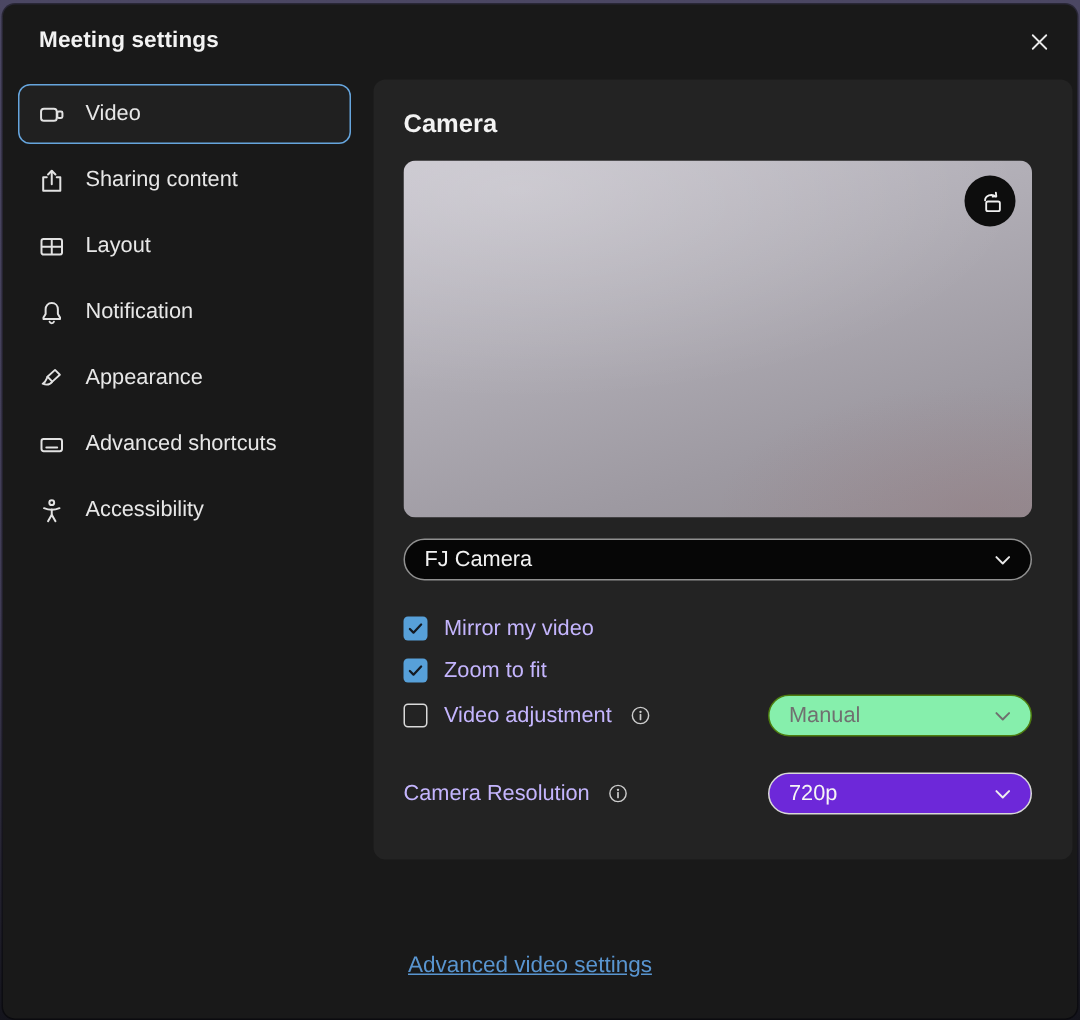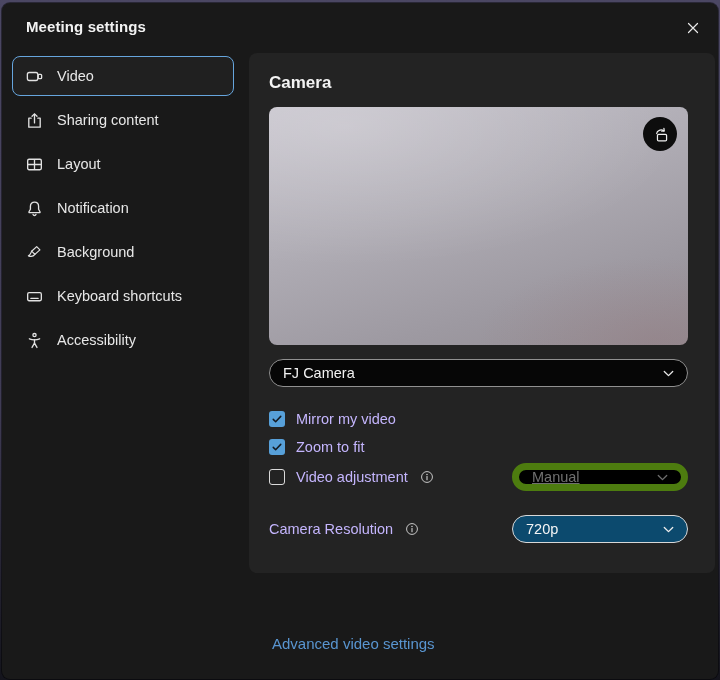--- a/index.html
+++ b/index.html
@@ -53,39 +53,39 @@
     position:absolute; top:10px; right:11px; width:34px; height:34px; border-radius:50%;
     background:#0d0d0d; border:none; display:flex; align-items:center; justify-content:center;
     cursor:pointer; padding:0;
   }
   .select {
     display:flex; align-items:center; justify-content:space-between; box-sizing:border-box;
     height:28px; border-radius:14px; padding:0 11px 0 13px; font-size:14.5px; cursor:pointer;text-align:center;
   }
   .select-camera { margin:14px 27px 0 0; background:#060606; border:1px solid #909090; color:#f2f2f2; }
   .select-small { width:176px; }
-  .select-enabled { background:#0c4a6e; border:1px solid #d8d8d8; color:#f5f5f5; }
-  .select-disabled { background:#000000; border:7px solid #4d7c0f; color:#707070; cursor:default;text-decoration:underline; }
+  .select-enabled { background:#6d28d9; border:1px solid #d8d8d8; color:#f5f5f5; }
+  .select-disabled { background:#86efac; border:1px solid #4d7c0f; color:#707070; cursor:default; }
   .options { margin-top:21px; }
   .opt-row { display:flex; align-items:center; gap:11px; height:22px; margin-top:6px; }
   .opt-row.first { margin-top:0; }
   .ctrl-row { display:flex; align-items:center; justify-content:space-between; margin:5px 27px 0 0; height:28px; }
   .ctrl-row.res { margin-top:24px; }
   .ctrl-left { display:flex; align-items:center; gap:11px; }
   .checkbox {
     width:16px; height:16px; border-radius:3px; box-sizing:border-box;
     display:flex; align-items:center; justify-content:center; cursor:pointer; flex:0 0 16px;
   }
   .checkbox.checked { background:#57a0d9; }
   .checkbox.unchecked { border:1.5px solid #dadada; background:transparent; }
   .opt-label { color:#c4b5fd; font-size:14.5px; }
   .info-btn { background:none; border:none; padding:0; margin-left:1px; display:flex; cursor:pointer; }
   .link {
     position:absolute; left:270px; top:632px; font-size:15px;
-    color:#5995d0; cursor:pointer;
+    color:#5995d0; text-decoration:underline; cursor:pointer;
   }
 </style>
 </head>
 <body>
 
 <div class="stage">
   <div class="dialog">
 
     <div class="title">Meeting settings</div>
     <button class="close-btn">
@@ -141,32 +141,32 @@
         <span>Notification</span>
       </div>
 
       <div class="nav-item">
         <span class="nav-icon">
           <svg width="19" height="19" viewBox="0 0 20 20" fill="none" stroke="#e2e2e2" stroke-width="1.3" stroke-linejoin="round" stroke-linecap="round">
               <path d="M12.3 3.8 l3.4 3.4 L10.4 12 l-3.4 -3.4 Z"></path>
               <path d="M7 8.6 c-1 2.2 -1.2 3.8 -3.4 4.9 c2.6 1 5.4 .4 6.8 -1.5"></path>
             </svg>
         </span>
-        <span>Background</span>
+        <span>Appearance</span>
       </div>
 
 
       <div class="nav-item">
         <span class="nav-icon">
           <svg width="19" height="19" viewBox="0 0 20 20" fill="none" stroke="#e2e2e2" stroke-width="1.4" stroke-linecap="round">
               <rect x="2.8" y="6" width="14.4" height="8.5" rx="1.5"></rect>
               <path d="M6.2 12 h7.6"></path>
             </svg>
         </span>
-        <span>Keyboard shortcuts</span>
+        <span>Advanced shortcuts</span>
       </div>
 
       <div class="nav-item">
         <span class="nav-icon">
           <svg width="19" height="19" viewBox="0 0 20 20" fill="none" stroke="#e2e2e2" stroke-width="1.4" stroke-linecap="round" stroke-linejoin="round">
               <circle cx="10" cy="4.3" r="1.7"></circle>
               <path d="M4.6 8.2 C8 9.6 12 9.6 15.4 8.2"></path>
               <path d="M10 9.2 v3.6"></path>
               <path d="M10 12.8 L7.4 17.3 M10 12.8 L12.6 17.3"></path>
             </svg>

